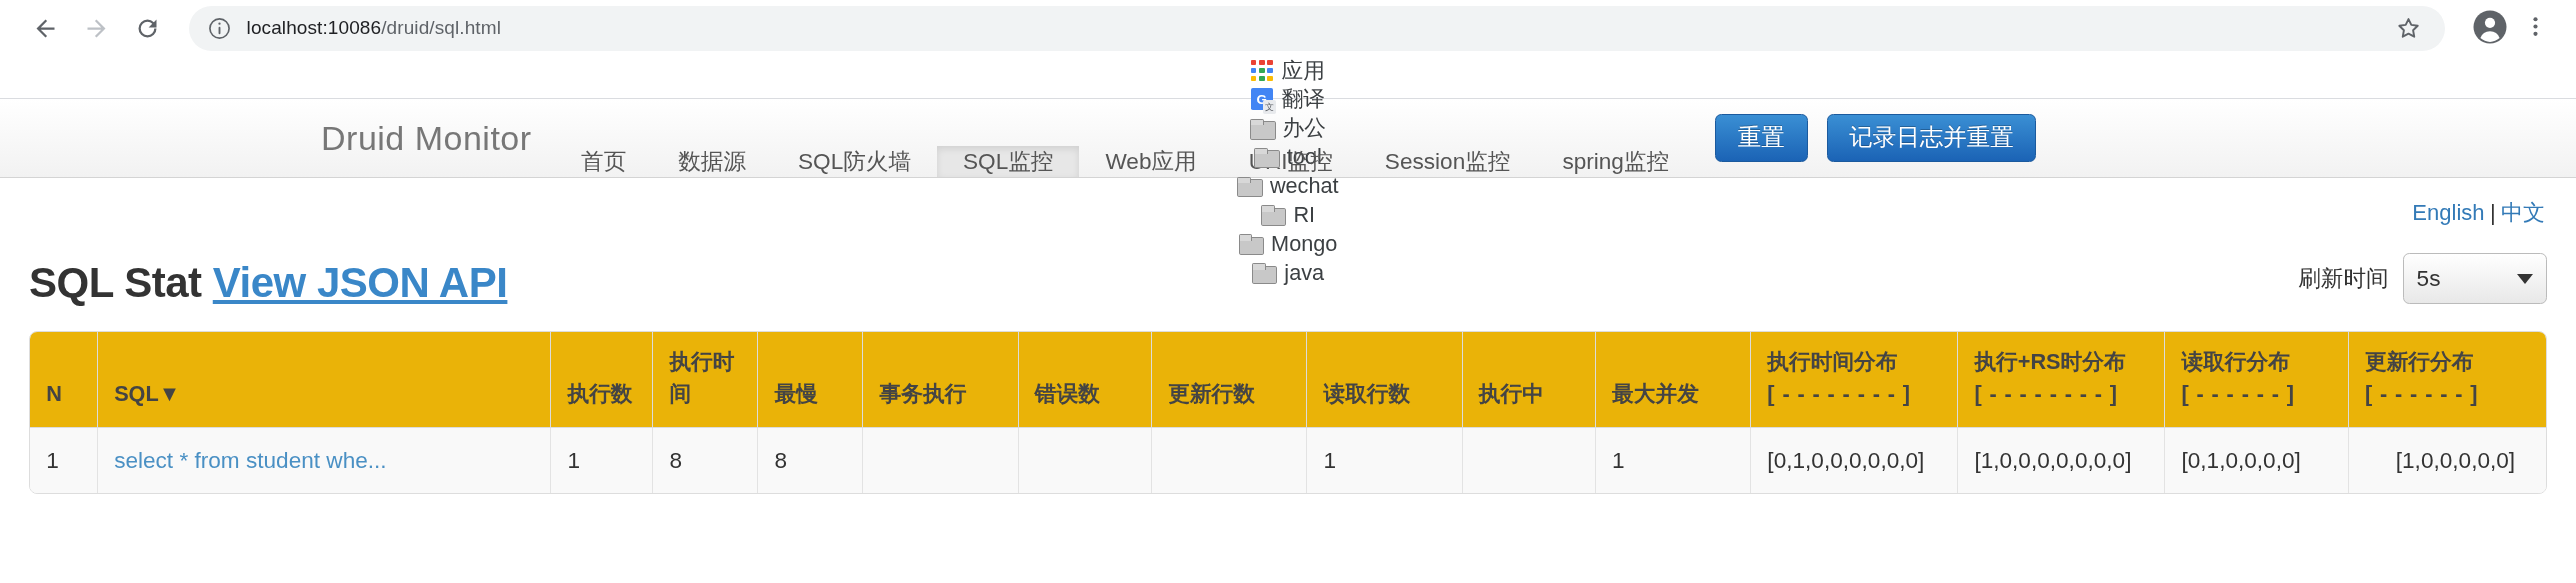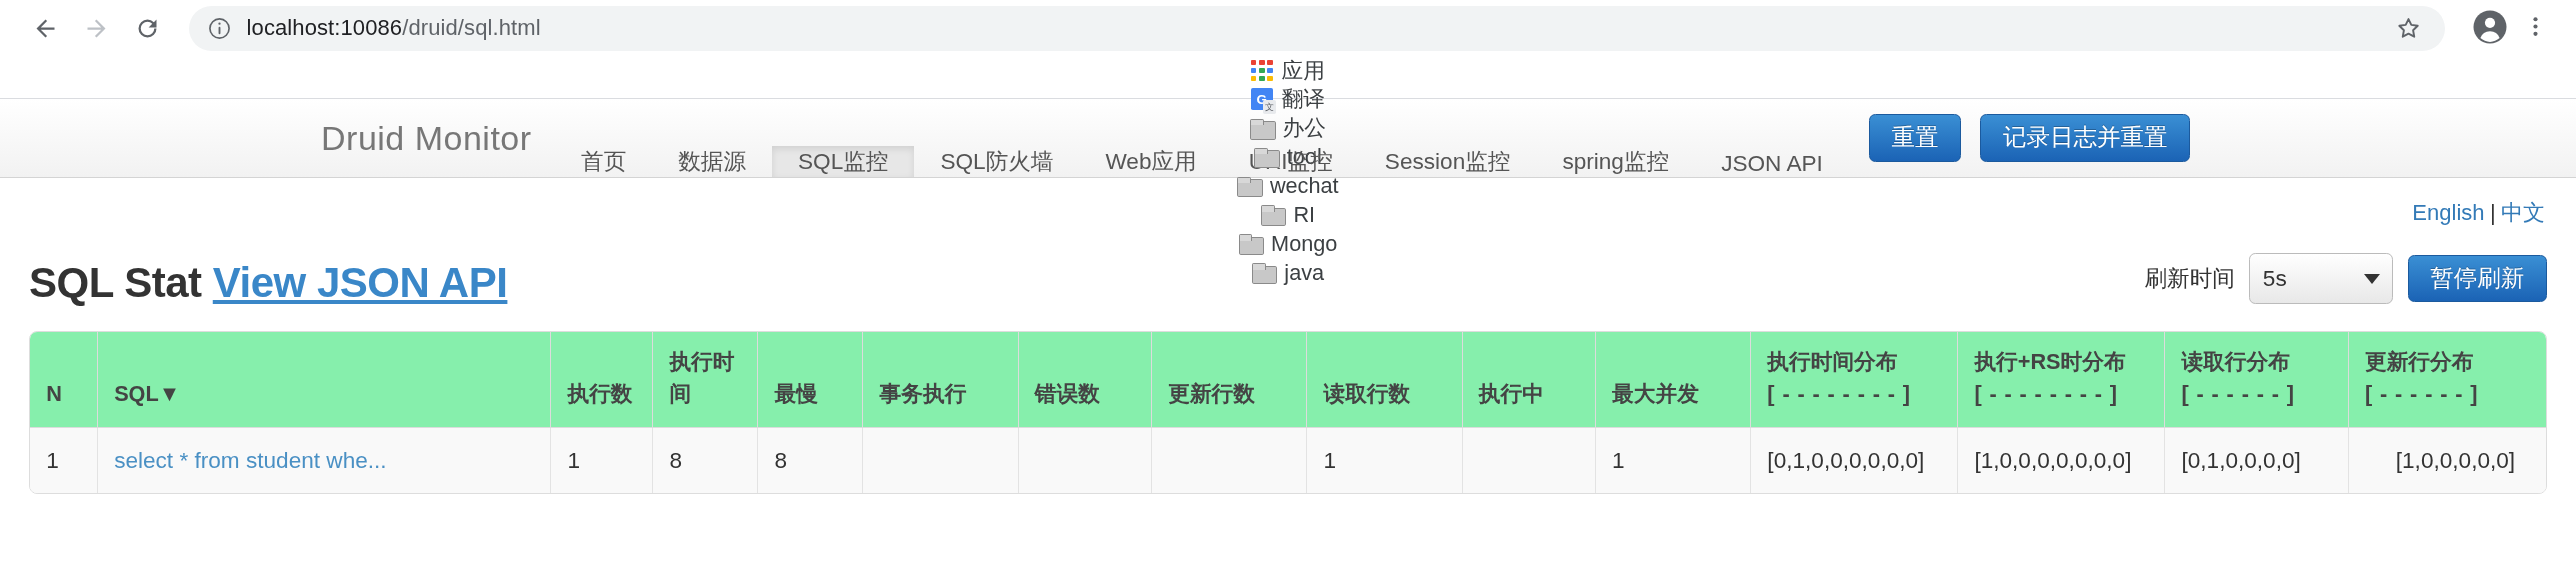--- a/index.html
+++ b/index.html
@@ -36,21 +36,21 @@
     margin-right: 12.6px;
     background: #f1f3f4;
     border-radius: 22.6px;
     display: flex;
     align-items: center;
     padding: 0 16.2px 0 18px;
     position: relative;
   }
   .info-icon { flex: 0 0 auto; margin-right: 14.4px; display:flex; }
   .url-text {
-    font-size: 22px;
+    font-size: 19px;
     color: #5f6368;
     letter-spacing: 0.1px;
     white-space: nowrap;
     flex: 1 1 auto;
   }
   .url-text .host { color: #202124; }
   .star-btn { flex: 0 0 auto; padding: 0 7.2px; display:flex; }
 
   .profile-btn { width: 49px; height: 49px; display:flex; align-items:center; justify-content:center; flex:0 0 auto; margin-left: 7.2px;}
   .menu-btn { width: 42px; height: 49px; display:flex; align-items:center; justify-content:center; flex:0 0 auto;}
@@ -187,21 +187,21 @@
 
   
   .table-wrap {
     border: 0.9px solid #dddddd;
     border-radius: 8.1px;
     overflow: hidden;
     background: #fff;
   }
   table.stat { width: 100%; border-collapse: collapse; table-layout: fixed; }
   table.stat th {
-    background: #86efac;
+    background: #eab308;
     color: #444;
     font-size: 21.7px;
     font-weight: bold;
     text-align: left;
     vertical-align: bottom;
     padding: 14.4px 16.2px 18px 16.2px;
     border-right: 0.9px solid #dcdcdc;
     border-bottom: 0.9px solid #dcdcdc;
     height: 86px;
     line-height: 1.45;
@@ -332,27 +332,26 @@
   </div>
 </div>
 
 <div class="page">
 
   <div class="navbar">
     <div class="brand">Druid Monitor</div>
     <div class="navlinks">
       <a class="navlink" href="#">首页</a>
       <a class="navlink" href="#">数据源</a>
+      <a class="navlink" href="#">SQL防火墙</a>
       <a class="navlink active" href="#">SQL监控</a>
-      <a class="navlink" href="#">SQL防火墙</a>
       <a class="navlink" href="#">Web应用</a>
       <a class="navlink" href="#">URI监控</a>
       <a class="navlink" href="#">Session监控</a>
       <a class="navlink" href="#">spring监控</a>
-      <a class="navlink" href="#">JSON API</a>
     </div>
     <div class="nav-actions">
       <button class="btn-primary">重置</button>
       <button class="btn-primary">记录日志并重置</button>
     </div>
   </div>
 
   <div class="lang-bar">
     <a href="#">English</a><span class="lang-sep">|</span><a href="#">中文</a>
   </div>
@@ -360,21 +359,20 @@
   <div class="content">
 
     <div class="title-row">
       <h1 class="page-title"><span>SQL Stat</span> <a class="json-link" href="#">View JSON API</a></h1>
       <div class="refresh-group">
         <span class="refresh-label">刷新时间</span>
         <div class="refresh-select">
           <span>5s</span>
           <span class="chev"></span>
         </div>
-        <button class="btn-primary">暂停刷新</button>
       </div>
     </div>
 
     <div class="table-wrap">
       <table class="stat">
         <colgroup>
           <col style="width:43px">
             <col style="width:289px">
             <col style="width:65px">
             <col style="width:67px">

